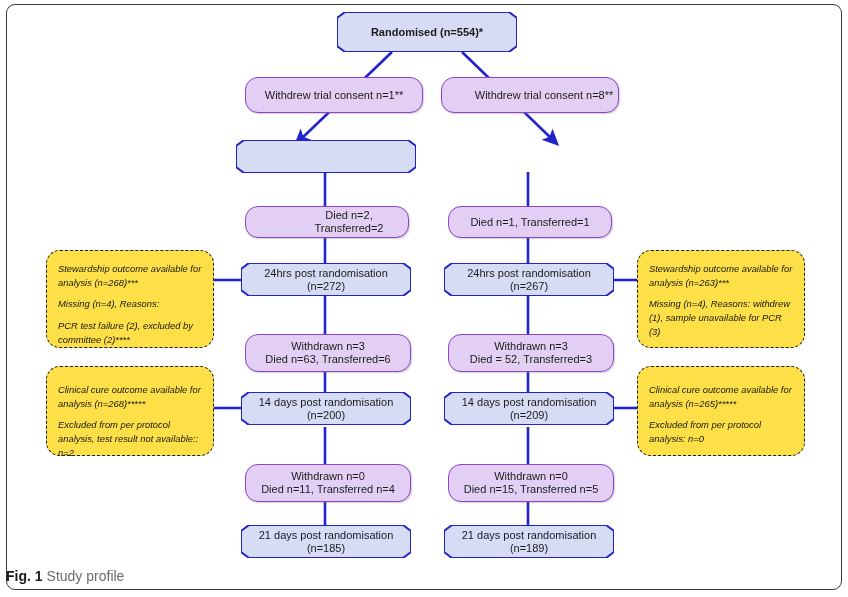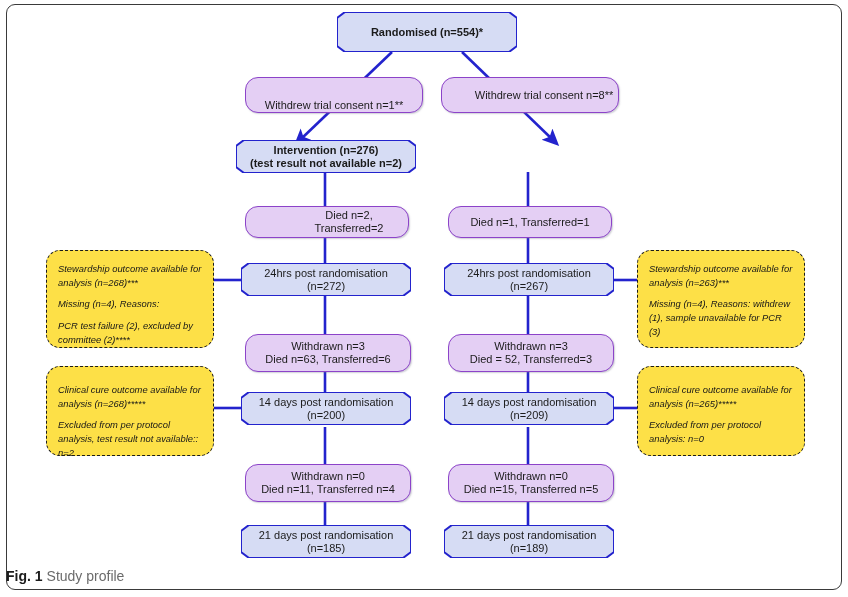--- a/index.html
+++ b/index.html
@@ -143,36 +143,32 @@
     </g>
   </svg>
 
   <div class="node box-blue clip" style="left:337px; top:12px; width:180px; height:40px;">
     <svg class="clipfill" viewBox="0 0 180 40" preserveAspectRatio="none">
       <path d="M0,6 L8,0 L172,0 L180,6 L180,34 L172,40 L8,40 L0,34 Z" fill="#d6dcf4" stroke="#2323cd" stroke-width="2" vector-effect="non-scaling-stroke"></path>
     </svg>
     <div class="label bold">Randomised (n=554)*</div>
   </div>
 
-  <div class="node box-purple" style="left:245px; top:77px; width:178px; height:36px;align-items:flex-end;">
+  <div class="node box-purple" style="left:245px; top:77px; width:178px; height:36px;">
     <div>Withdrew trial consent n=1**</div>
   </div>
 
   <div class="node box-purple" style="left:441px; top:77px; width:178px; height:36px;padding-left:28px;">
     <div>Withdrew trial consent n=8**</div>
   </div>
 
   <div class="node box-blue clip" style="left:236px; top:140px; width:180px; height:33px;">
     <svg class="clipfill" viewBox="0 0 180 33" preserveAspectRatio="none">
       <path d="M0,6 L8,0 L172,0 L180,6 L180,27 L172,33 L8,33 L0,27 Z" fill="#d6dcf4" stroke="#2323cd" stroke-width="2" vector-effect="non-scaling-stroke"></path>
     </svg>
-    <div class="label bold">
-      <div>Intervention  (n=276)</div>
-      <div>(test result not available n=2)</div>
-    </div>
   </div>
 
 
   <div class="node box-purple" style="left:245px; top:206px; width:164px; height:32px;padding-left:44px;">
     <div>Died n=2, Transferred=2</div>
   </div>
 
   <div class="node box-purple" style="left:448px; top:206px; width:164px; height:32px;">
     <div>Died n=1, Transferred=1</div>
   </div>

